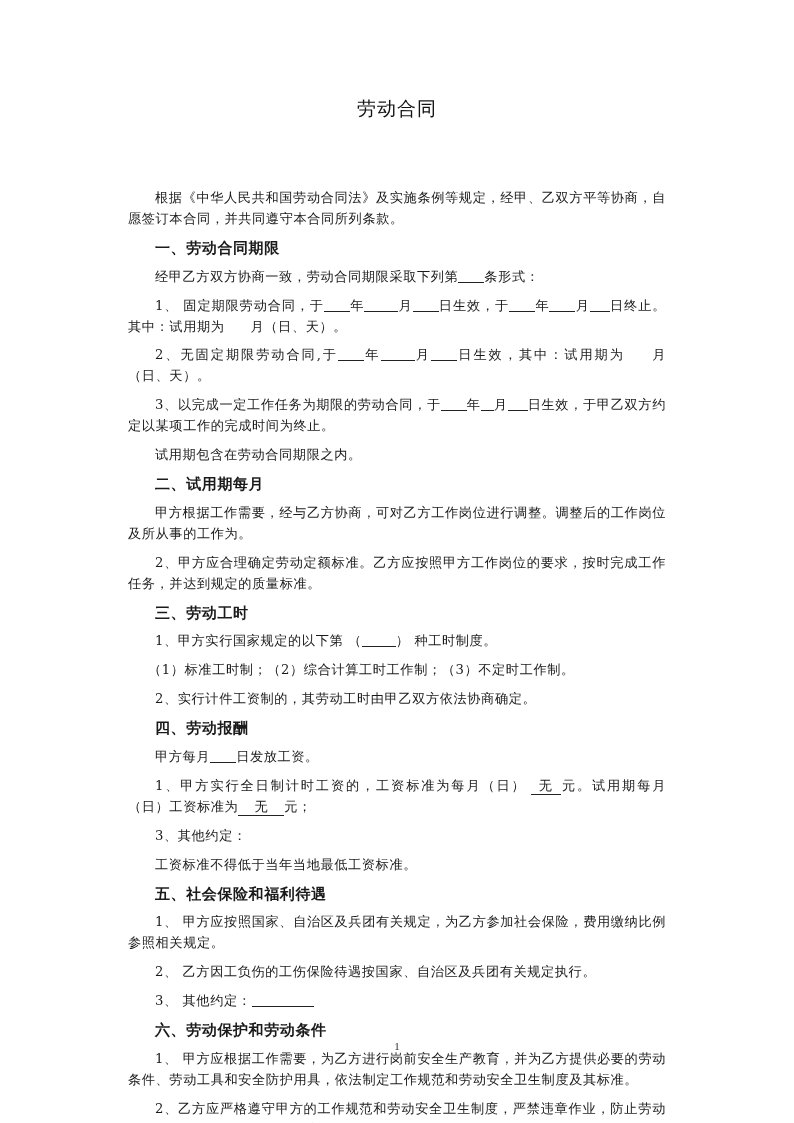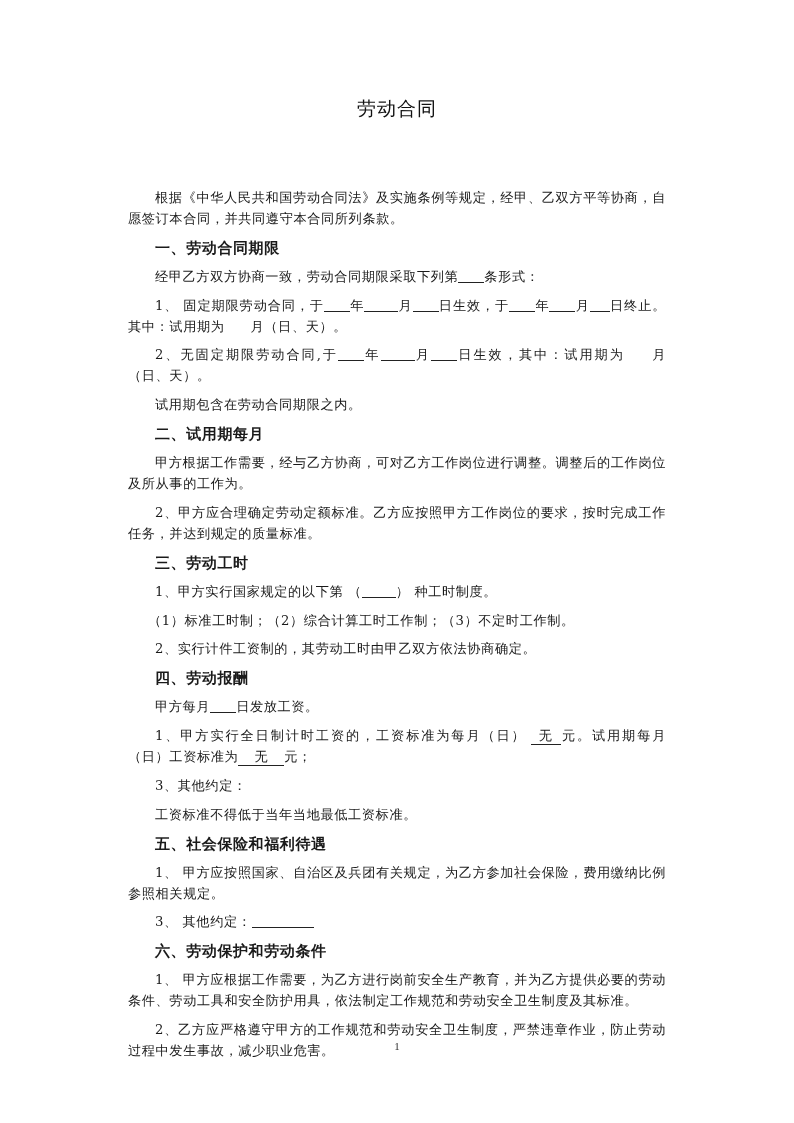--- a/index.html
+++ b/index.html
@@ -24,39 +24,41 @@
 <div class="page">
   <div class="title">劳动合同</div>
 
   <div class="body">
     <p class="p">根据《中华人民共和国劳动合同法》及实施条例等规定，经甲、乙双方平等协商，自愿签订本合同，并共同遵守本合同所列条款。</p>
 
     <p class="p h">一、劳动合同期限</p>
     <p class="p"><span>经甲乙方双方协商一致，劳动合同期限采取下列第</span><span class="blank" style="width:26px"></span><span>条形式：</span></p>
     <p class="p"><span>1、  固定期限劳动合同，于</span><span class="blank" style="width:26px"></span><span>年</span><span class="blank" style="width:34px"></span><span>月</span><span class="blank" style="width:26px"></span><span>日生效，于</span><span class="blank" style="width:26px"></span><span>年</span><span class="blank" style="width:26px"></span><span>月</span><span class="blank" style="width:20px"></span><span>日终止。其中：试用期为</span><span class="gap" style="width:26px"></span><span>月（日、天）。</span></p>
     <p class="p"><span>2、无固定期限劳动合同,于</span><span class="blank" style="width:26px"></span><span>年</span><span class="blank" style="width:34px"></span><span>月</span><span class="blank" style="width:26px"></span><span>日生效，其中：试用期为</span><span class="gap" style="width:26px"></span><span>月（日、天）。</span></p>
+    <p class="p"><span>3、以完成一定工作任务为期限的劳动合同，于</span><span class="blank" style="width:26px"></span><span>年</span><span class="blank" style="width:13px"></span><span>月</span><span class="blank" style="width:20px"></span><span>日生效，于甲乙双方约定以某项工作的完成时间为终止。</span></p>
     <p class="p">试用期包含在劳动合同期限之内。</p>
 
     <p class="p h">二、试用期每月</p>
     <p class="p">甲方根据工作需要，经与乙方协商，可对乙方工作岗位进行调整。调整后的工作岗位及所从事的工作为。</p>
     <p class="p">2、甲方应合理确定劳动定额标准。乙方应按照甲方工作岗位的要求，按时完成工作任务，并达到规定的质量标准。</p>
 
     <p class="p h">三、劳动工时</p>
     <p class="p"><span>1、甲方实行国家规定的以下第 （</span><span class="blank" style="width:34px"></span><span>） 种工时制度。</span></p>
     <p class="p" style="text-indent:20px">（1）标准工时制；（2）综合计算工时工作制；（3）不定时工作制。</p>
     <p class="p">2、实行计件工资制的，其劳动工时由甲乙双方依法协商确定。</p>
 
     <p class="p h">四、劳动报酬</p>
     <p class="p"><span>甲方每月</span><span class="blank" style="width:26px"></span><span>日发放工资。</span></p>
     <p class="p"><span>1、甲方实行全日制计时工资的，工资标准为每月（日）</span><span class="uval" style="width:30px;margin-left:4px">无</span><span>元。试用期每月（日）工资标准为</span><span class="uval" style="width:46px">无</span><span>元；</span></p>
     <p class="p">3、其他约定：</p>
     <p class="p">工资标准不得低于当年当地最低工资标准。</p>
 
     <p class="p h">五、社会保险和福利待遇</p>
     <p class="p">1、  甲方应按照国家、自治区及兵团有关规定，为乙方参加社会保险，费用缴纳比例参照相关规定。</p>
+    <p class="p">2、  乙方因工负伤的工伤保险待遇按国家、自治区及兵团有关规定执行。</p>
     <p class="p"><span>3、  其他约定：</span><span class="blank" style="width:62px"></span></p>
 
     <p class="p h">六、劳动保护和劳动条件</p>
     <p class="p">1、  甲方应根据工作需要，为乙方进行岗前安全生产教育，并为乙方提供必要的劳动条件、劳动工具和安全防护用具，依法制定工作规范和劳动安全卫生制度及其标准。</p>
     <p class="p">2、乙方应严格遵守甲方的工作规范和劳动安全卫生制度，严禁违章作业，防止劳动过程中发生事故，减少职业危害。</p>
   </div>
 
   <div class="pagenum">1</div>
 </div>
 

